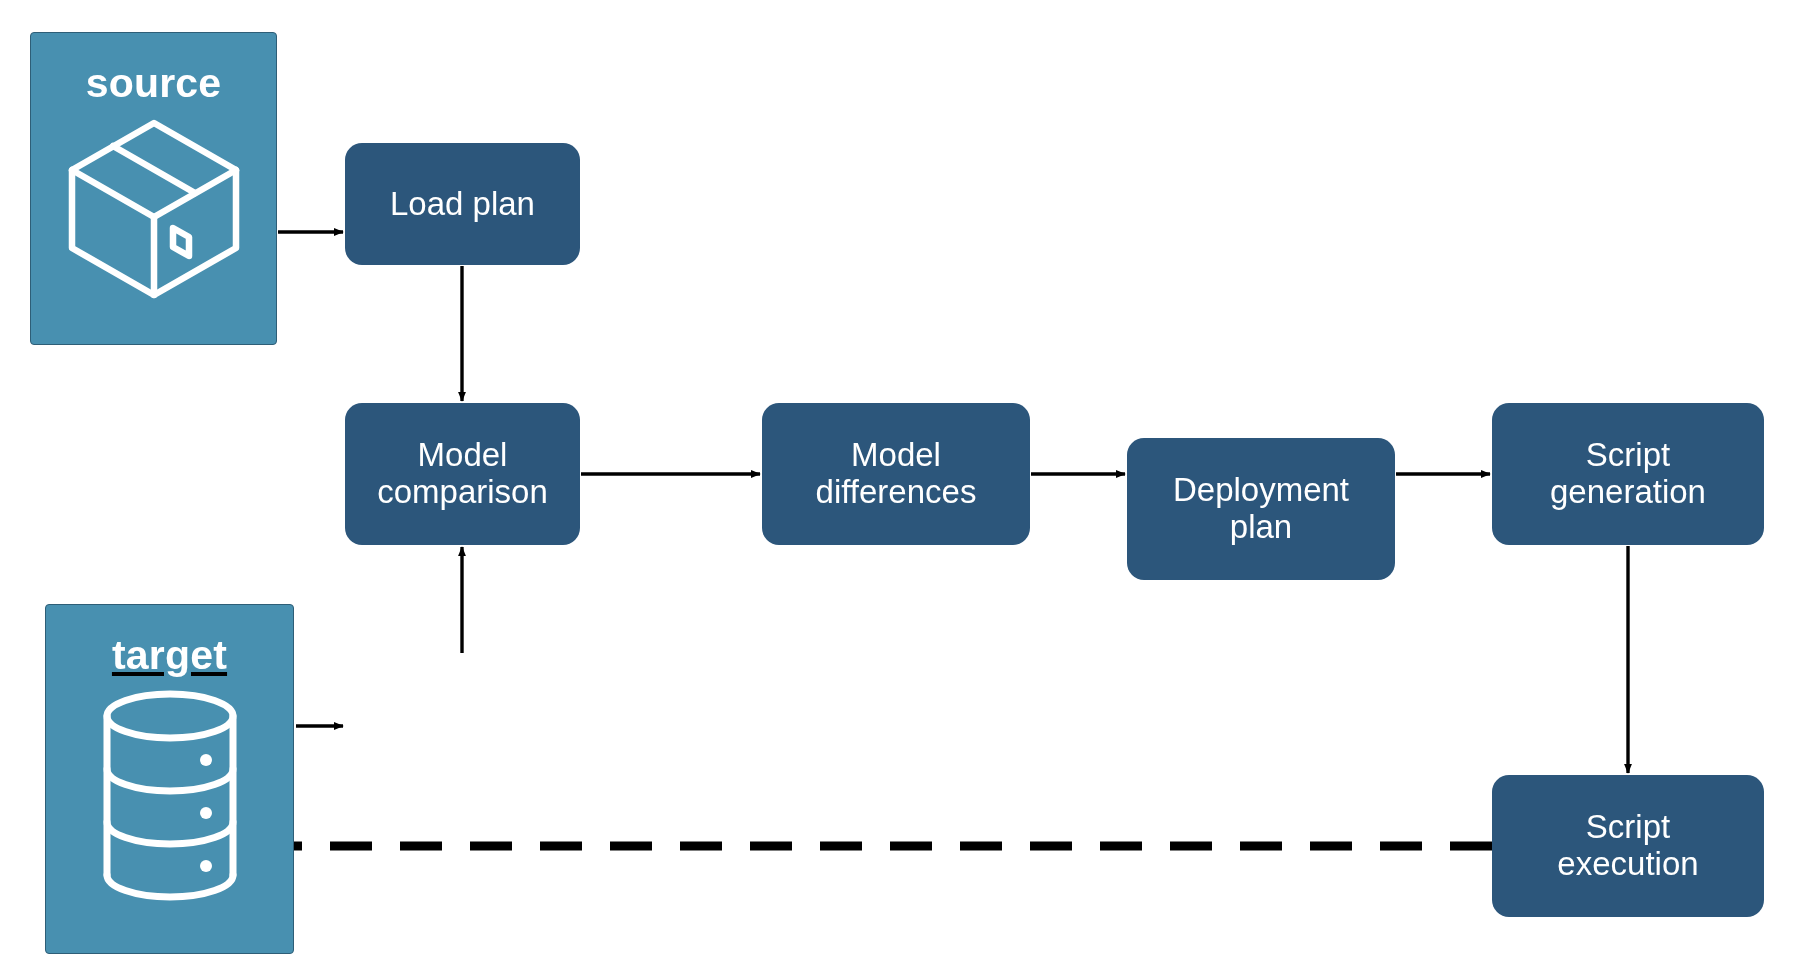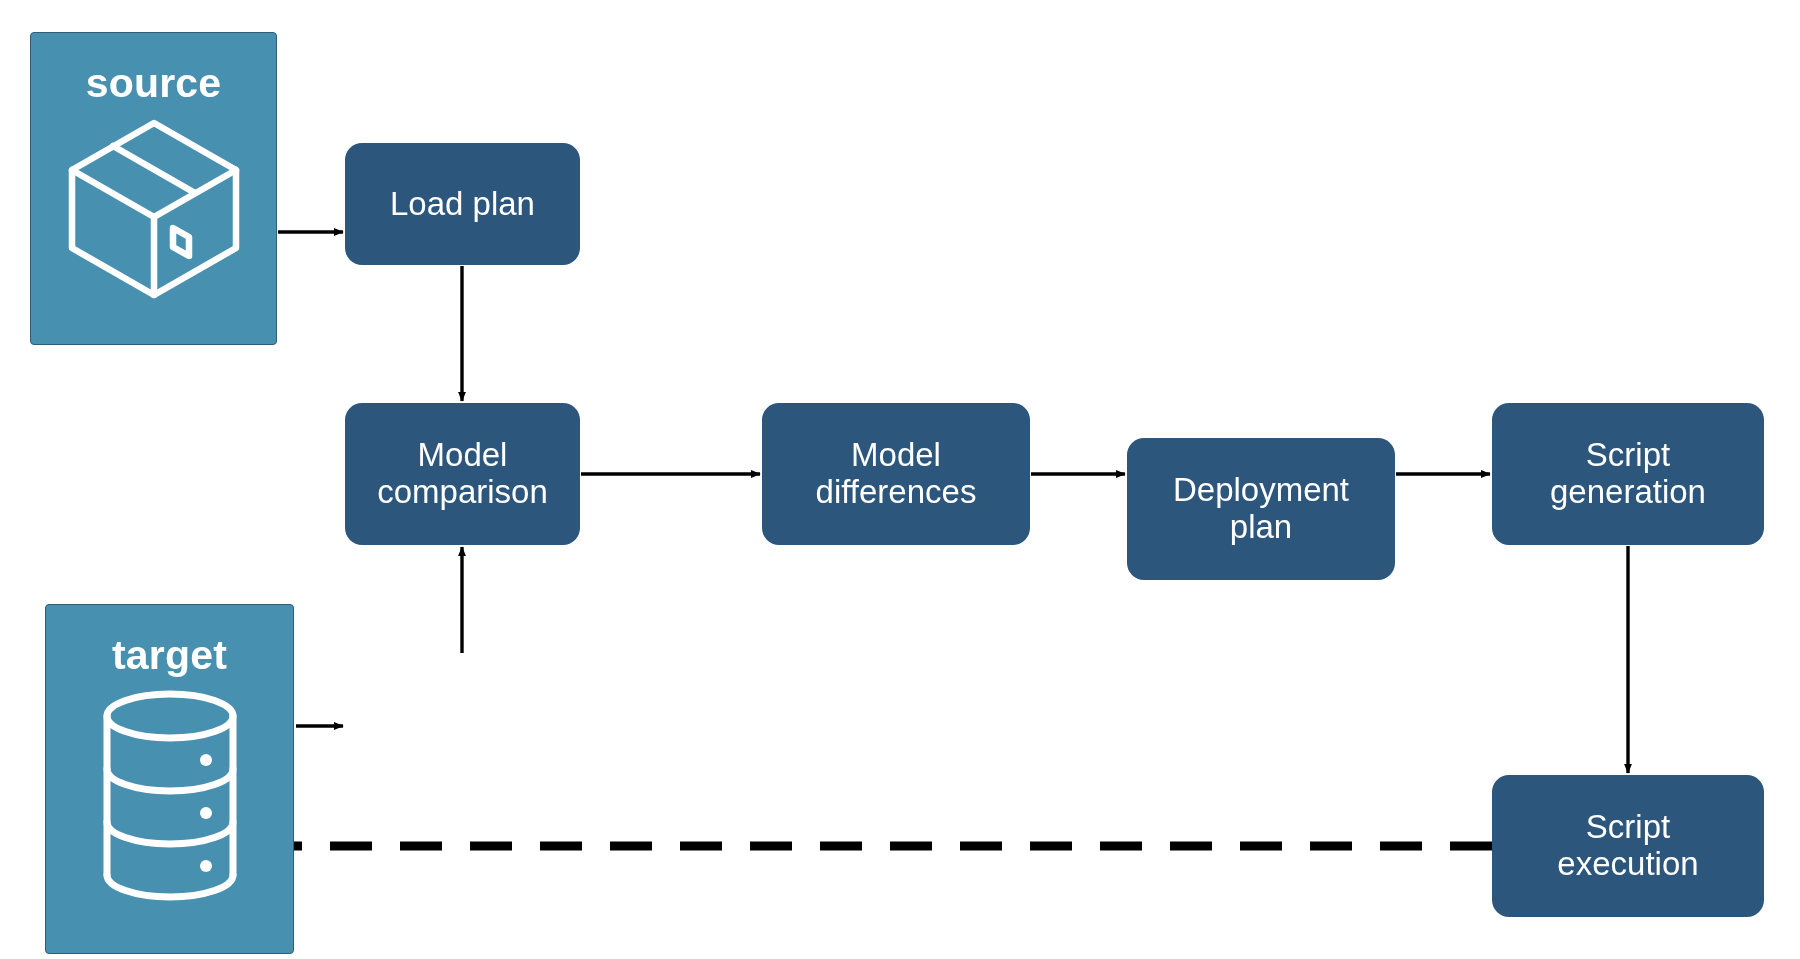--- a/index.html
+++ b/index.html
@@ -110,21 +110,21 @@
 
         <path d="M89 101 L89 179"></path>
 
         <path d="M48 30 L130 77"></path>
 
         <path d="M108 112 L124 121 L124 140 L108 131 Z"></path>
       </svg>
     </div>
   </div>
 
-  <div class="node endpoint" style="left:45px; top:604px; width:249px; height:350px;">
+  <div class="node endpoint" style="left:45px; top:604px; width:249px; height:350px;text-decoration:underline;">
     <div class="ep-label">target</div>
     <div class="ep-icon">
       <svg width="140" height="215" viewBox="0 0 140 215" xmlns="http://www.w3.org/2000/svg" fill="none" stroke="#ffffff" stroke-width="7" stroke-linejoin="round" stroke-linecap="round">
         <ellipse cx="70" cy="28" rx="63" ry="22"></ellipse>
         <path d="M7 28 L7 187"></path>
         <path d="M133 28 L133 187"></path>
         <path d="M7 187 a63 22 0 0 0 126 0"></path>
         <path d="M7 81 a63 22 0 0 0 126 0"></path>
         <path d="M7 134 a63 22 0 0 0 126 0"></path>
         <circle cx="106" cy="72" r="6" fill="#ffffff" stroke="none"></circle>

